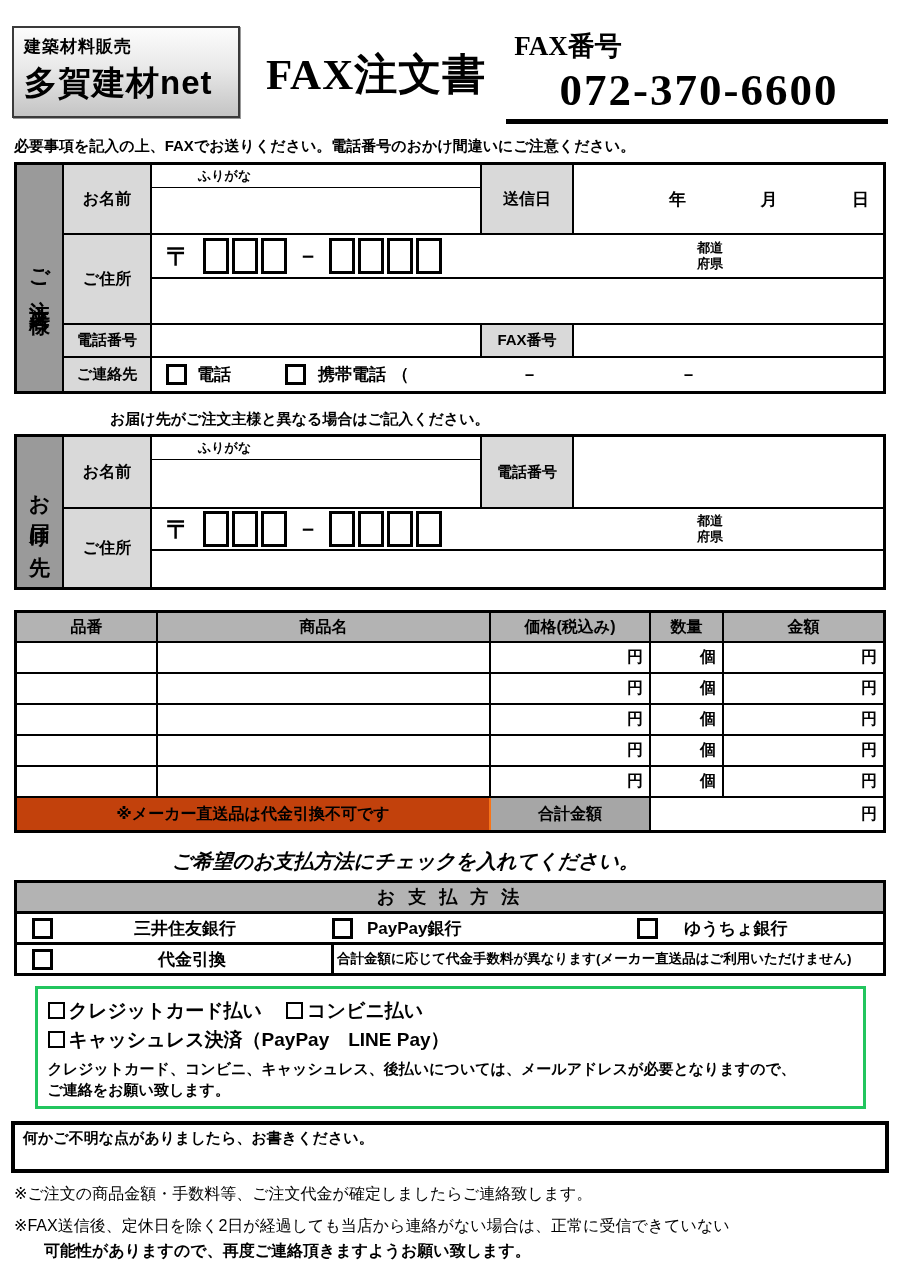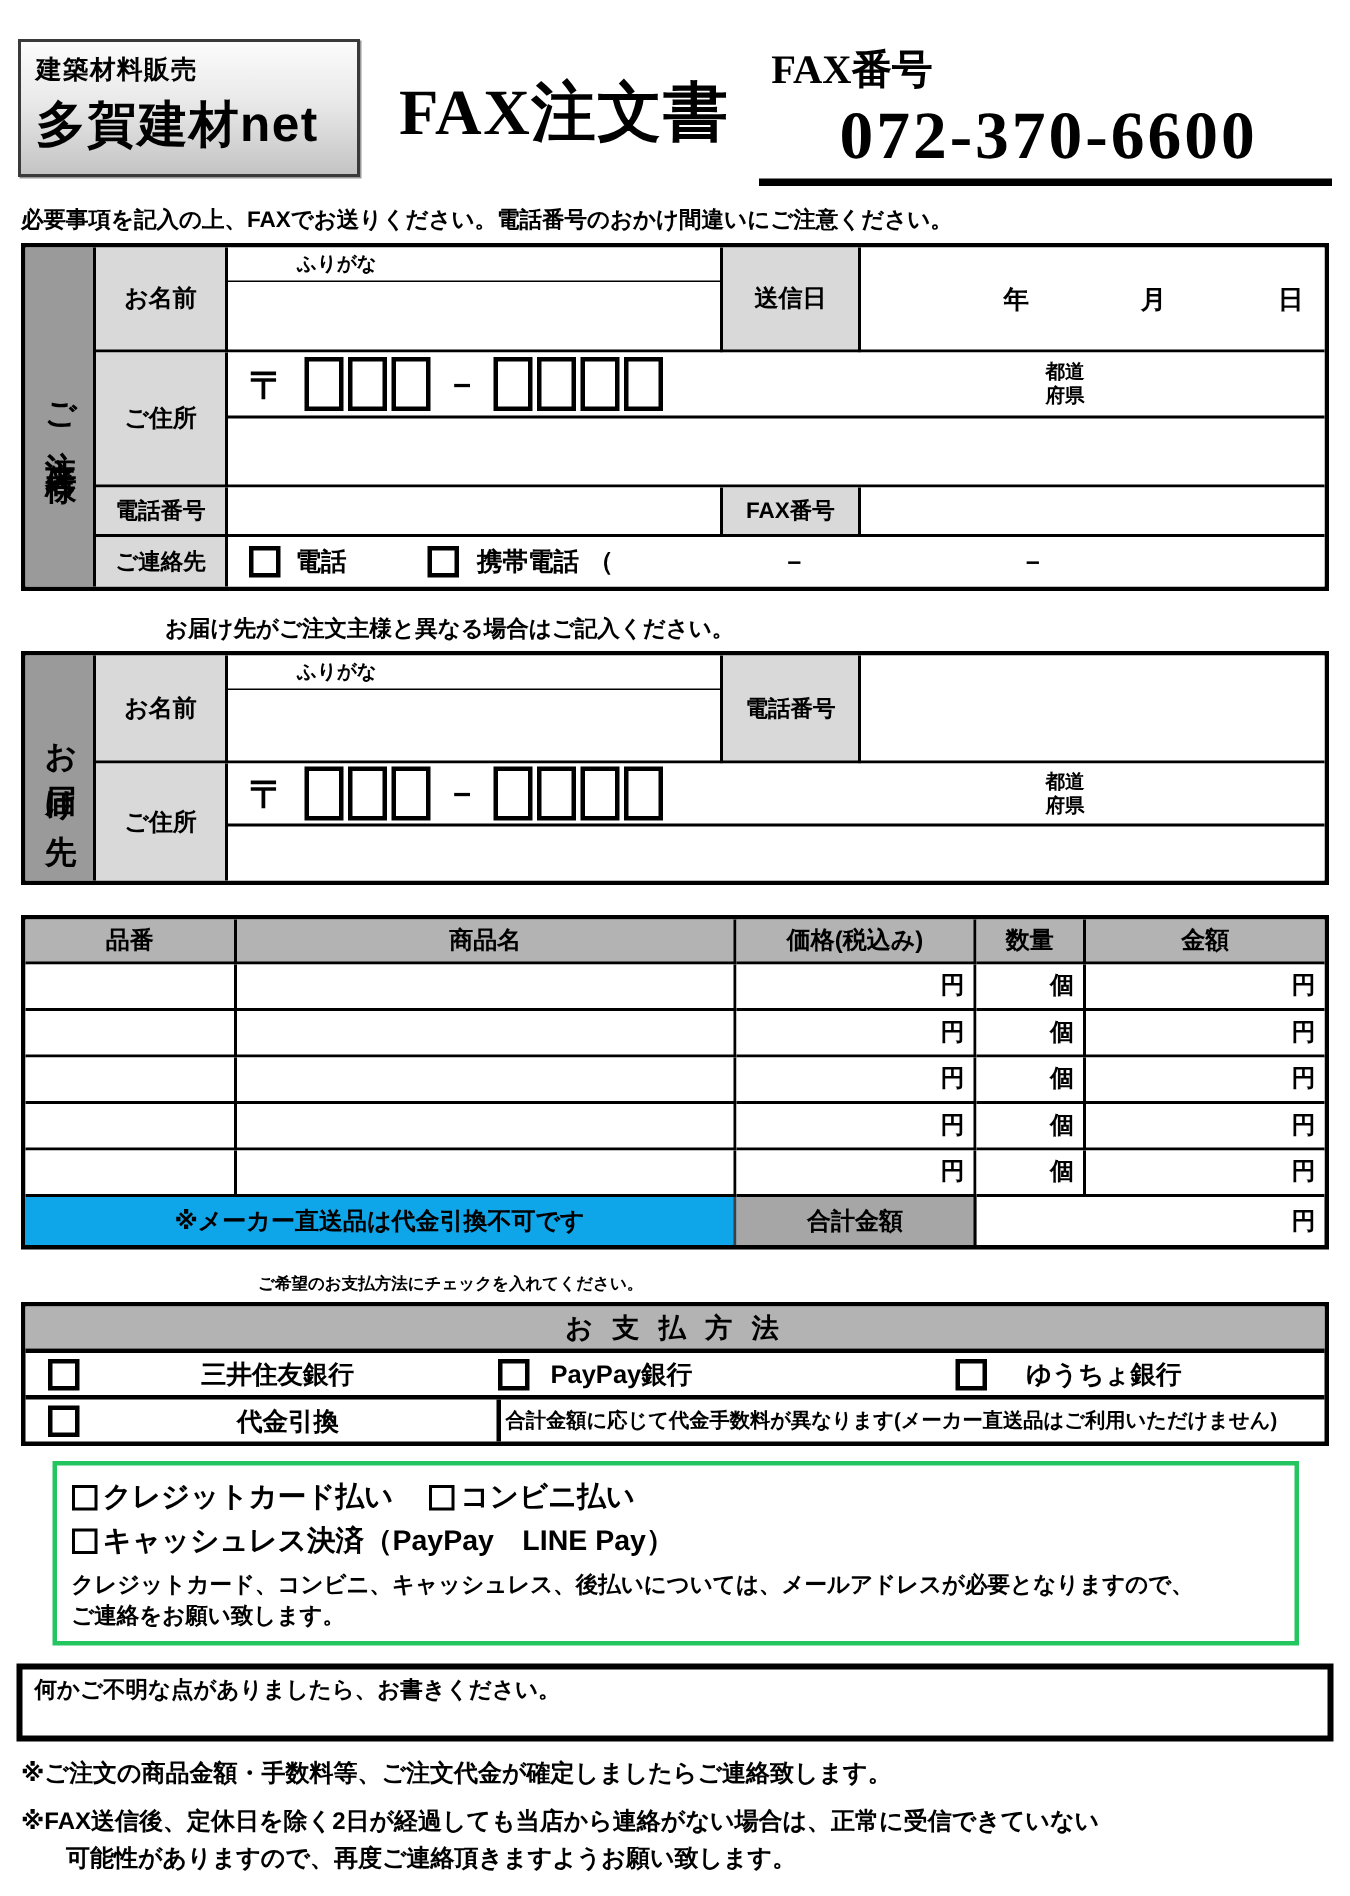--- a/index.html
+++ b/index.html
@@ -43,41 +43,41 @@
 .cb { width:21px; height:21px; border:3px solid #000; background:#fff; display:inline-block; flex:0 0 auto; }
 
 .subnote { font-size:15px; font-weight:bold; margin:16px 0 5px 110px; }
 
 
 .h3 { background:#b3b3b3; border-right:2px solid #000; border-bottom:2px solid #000; height:30px; display:flex; align-items:center; justify-content:center; font-size:16px; font-weight:bold; }
 .d3 { height:31px; border-right:2px solid #000; border-bottom:2px solid #000; background:#fff; display:flex; align-items:center; justify-content:flex-end; padding-right:6px; font-size:16px; font-weight:bold; }
 .f3 { height:32px; display:flex; align-items:center; font-size:16px; font-weight:bold; }
 
 
-.paynote { font-size:11px; font-weight:bold; margin:15px 0 5px 172px; }
+.paynote { font-size:20px; font-weight:bold; margin:15px 0 5px 172px;font-style:italic; }
 .t4 { width:872px; margin:0 auto; border:3px solid #000; background:#fff; }
 .t4-head { height:28px; background:#b3b3b3; display:flex; align-items:center; justify-content:center; font-size:18px; font-weight:bold; letter-spacing:4px; }
 .t4-row { display:flex; border-top:3px solid #000; height:31px; align-items:stretch; }
 .pay-opt { display:flex; align-items:center; padding-left:15px; font-size:17px; font-weight:bold; }
 .pay-opt .optlabel { flex:1; text-align:center; }
 .pay-opt2 .optlabel { flex:none; margin-left:14px; text-align:left; }
 .cod-cell { width:314px; display:flex; align-items:center; padding-left:15px; font-size:17px; font-weight:bold; }
 .cod-cell .optlabel { flex:1; text-align:center; }
 .cod-note { flex:1; border-left:3px solid #000; display:flex; align-items:center; padding:0 3px; font-size:13.5px; font-weight:bold; white-space:nowrap; }
 
 
 .optbox { width:831px; margin:10px auto 0; border:3px solid #22c55e; padding:6px 10px 6px 10px; background:#fff; }
 .optline { font-size:19px; font-weight:bold; display:flex; align-items:center; margin-top:3px; line-height:1.35; }
 .cb-sm { width:17px; height:17px; border:2.5px solid #000; display:inline-block; margin-right:4px; flex:0 0 auto; }
 .opt-gap { margin-left:24px; display:flex; align-items:center; }
 .optnote { font-size:15px; font-weight:bold; margin-top:6px; line-height:1.4; }
 
 
 .combox { width:878px; margin:12px auto 0; border:4px solid #000; height:52px; padding:4px 8px; font-size:15px; font-weight:bold; background:#fff; }
-.fnote { font-size:16px; font-weight:bold; margin:11px 0 0 14px; }
+.fnote { font-size:16px; font-weight:normal; margin:11px 0 0 14px; }
 .fnote-indent { margin:4px 0 0 44px; font-size:16px; font-weight:bold; }
 </style>
 </head>
 <body>
 
 <div class="page">
 
   <div class="header">
     <div class="logo">
       <div class="logo-top">建築材料販売</div>
@@ -246,21 +246,21 @@
     <div class="d3">
         <span>円</span>
       </div>
     <div class="d3">
         <span>個</span>
       </div>
     <div class="d3" style="border-right:none;">
         <span>円</span>
       </div>
 
-    <div class="f3" style="grid-column:1/3; background:#0ea5e9; border-right:2px solid #404040; justify-content:center;">※メーカー直送品は代金引換不可です</div>
+    <div class="f3" style="grid-column:1/3; background:#c2410c; border-right:2px solid #f97316; justify-content:center;">※メーカー直送品は代金引換不可です</div>
     <div class="f3" style="background:#a6a6a6; border-right:2px solid #000; justify-content:center;">合計金額</div>
     <div class="f3" style="grid-column:4/6; justify-content:flex-end; padding-right:6px;">
         <span>円</span>
       </div>
   </div>
 
   <div class="paynote">ご希望のお支払方法にチェックを入れてください。</div>
 
   <div class="t4">
     <div class="t4-head">お 支 払 方 法</div>

